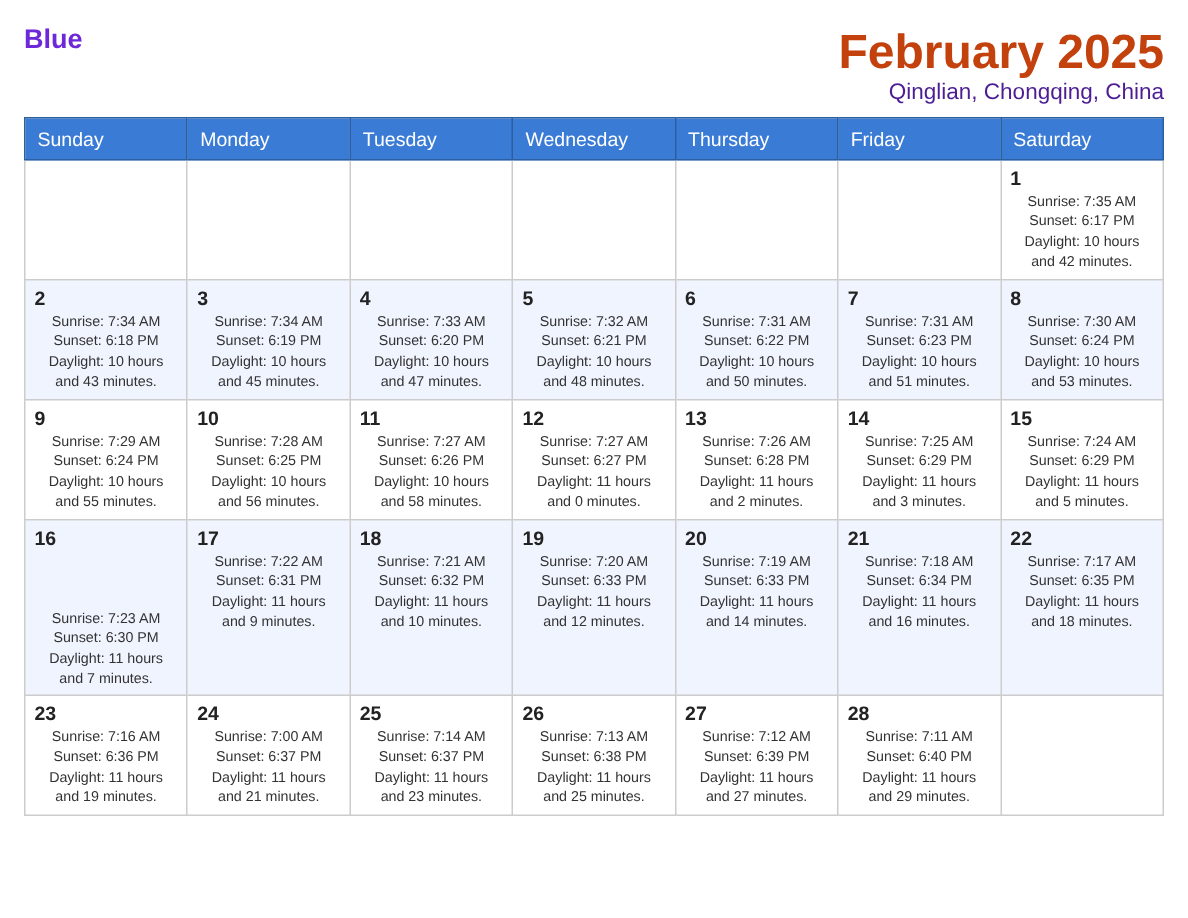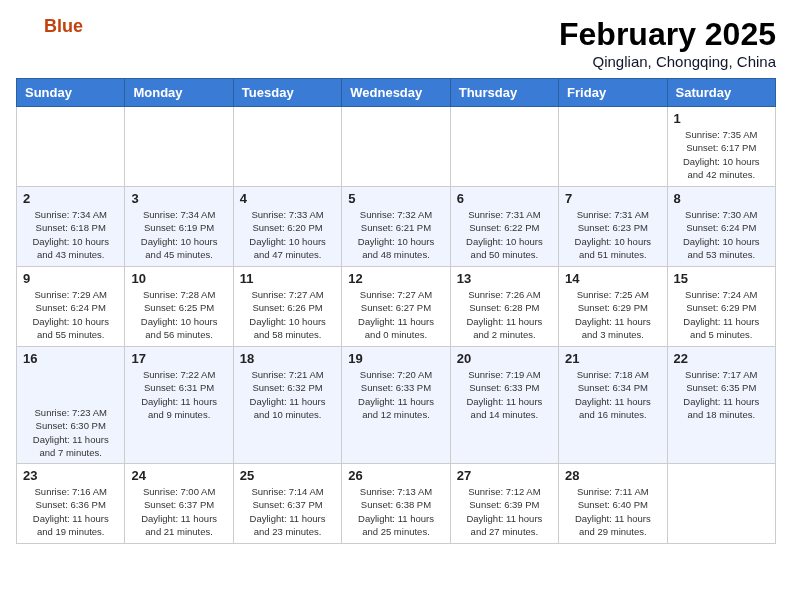--- a/index.html
+++ b/index.html
@@ -21,51 +21,50 @@
       align-items: center;
     }
     .logo-text-general {
       font-size: 18px;
       font-weight: bold;
       color: #333;
     }
     .logo-text-blue {
       font-size: 18px;
       font-weight: bold;
-      color: #c2410c;
-      margin-left: 28px;
+      color: #6d28d9;
     }
     .logo-icon {
       width: 28px;
       height: 28px;
       margin-left: 2px;
     }
     .title-area {
       text-align: right;
     }
     .month-title {
       font-size: 32px;
       font-weight: bold;
-      color: #000000;
+      color: #c2410c;
     }
     .location-title {
       font-size: 15px;
-      color: #0f172a;
+      color: #4c1d95;
     }
     .calendar {
       width: 100%;
       border-collapse: collapse;
     }
     .calendar th {
       background-color: #3a7bd5;
       color: #fff;
       text-align: left;
       padding: 6px 8px;
       font-size: 13px;
-      font-weight: bold;
+      font-weight: normal;
       border: 1px solid #2a5fa0;
       margin-top: 32px;
     }
     .calendar td {
       border: 1px solid #ccc;
       vertical-align: top;
       padding: 4px 6px;
       width: calc(100% / 7);
       height: 80px;
       background: #fff;

